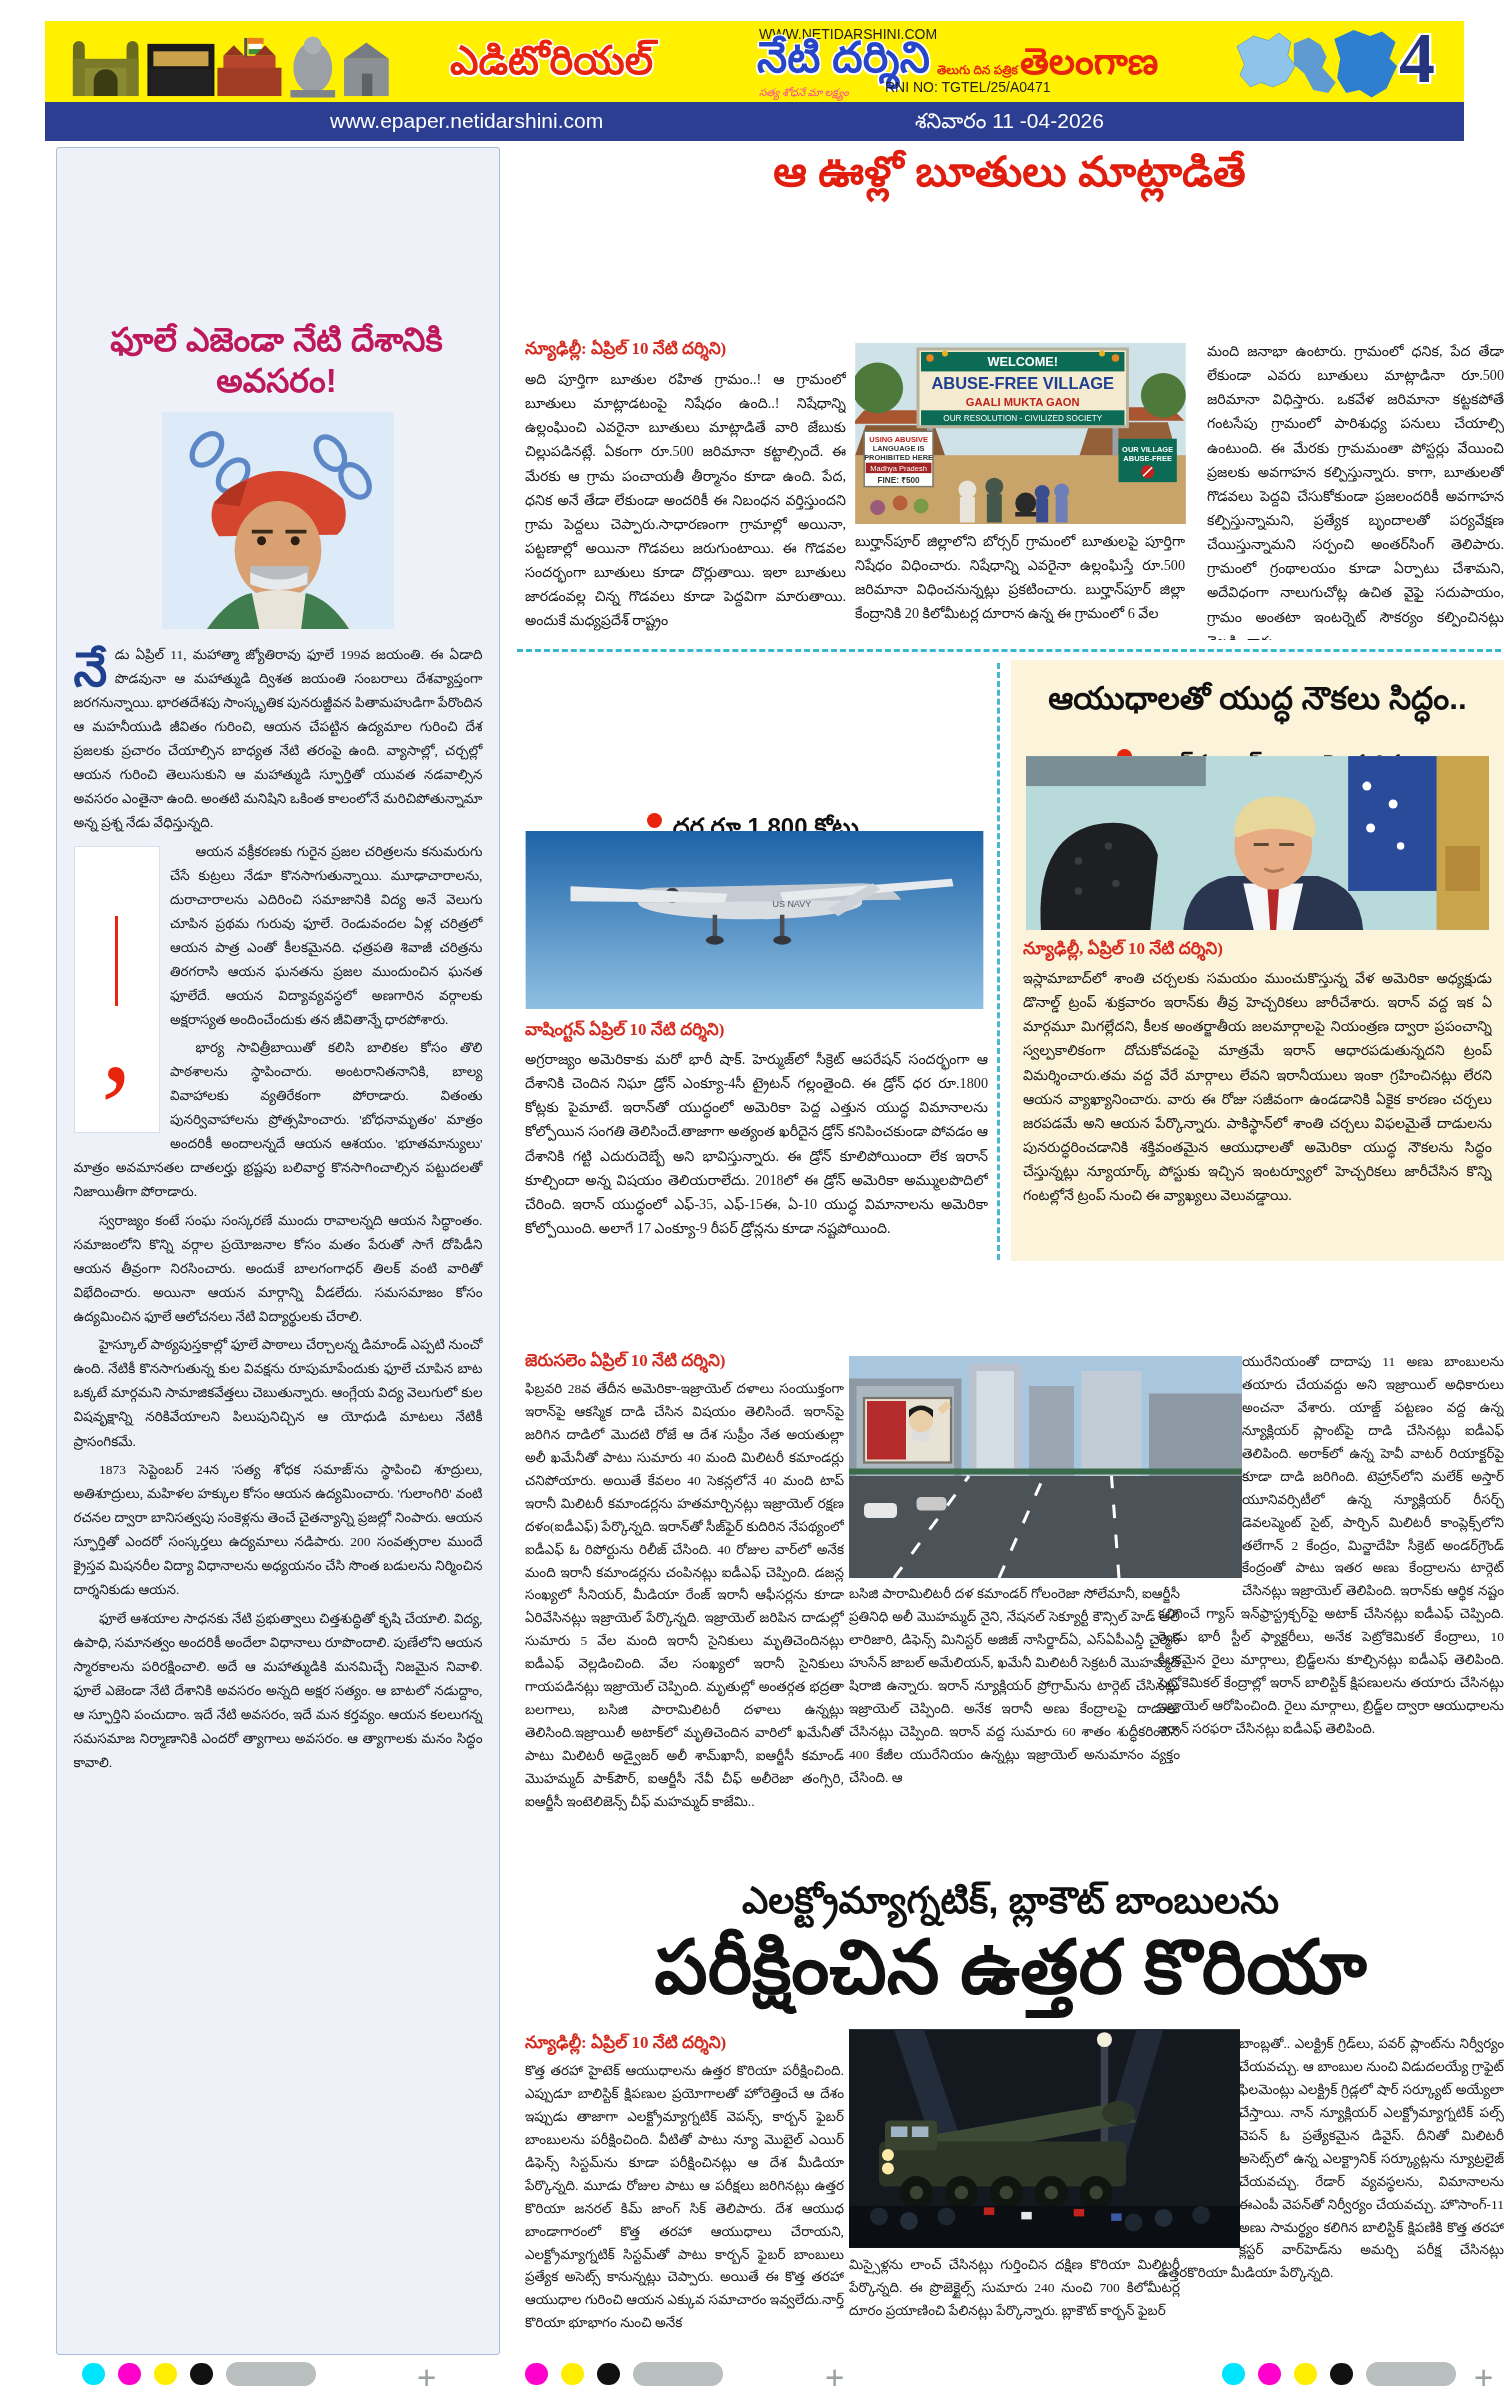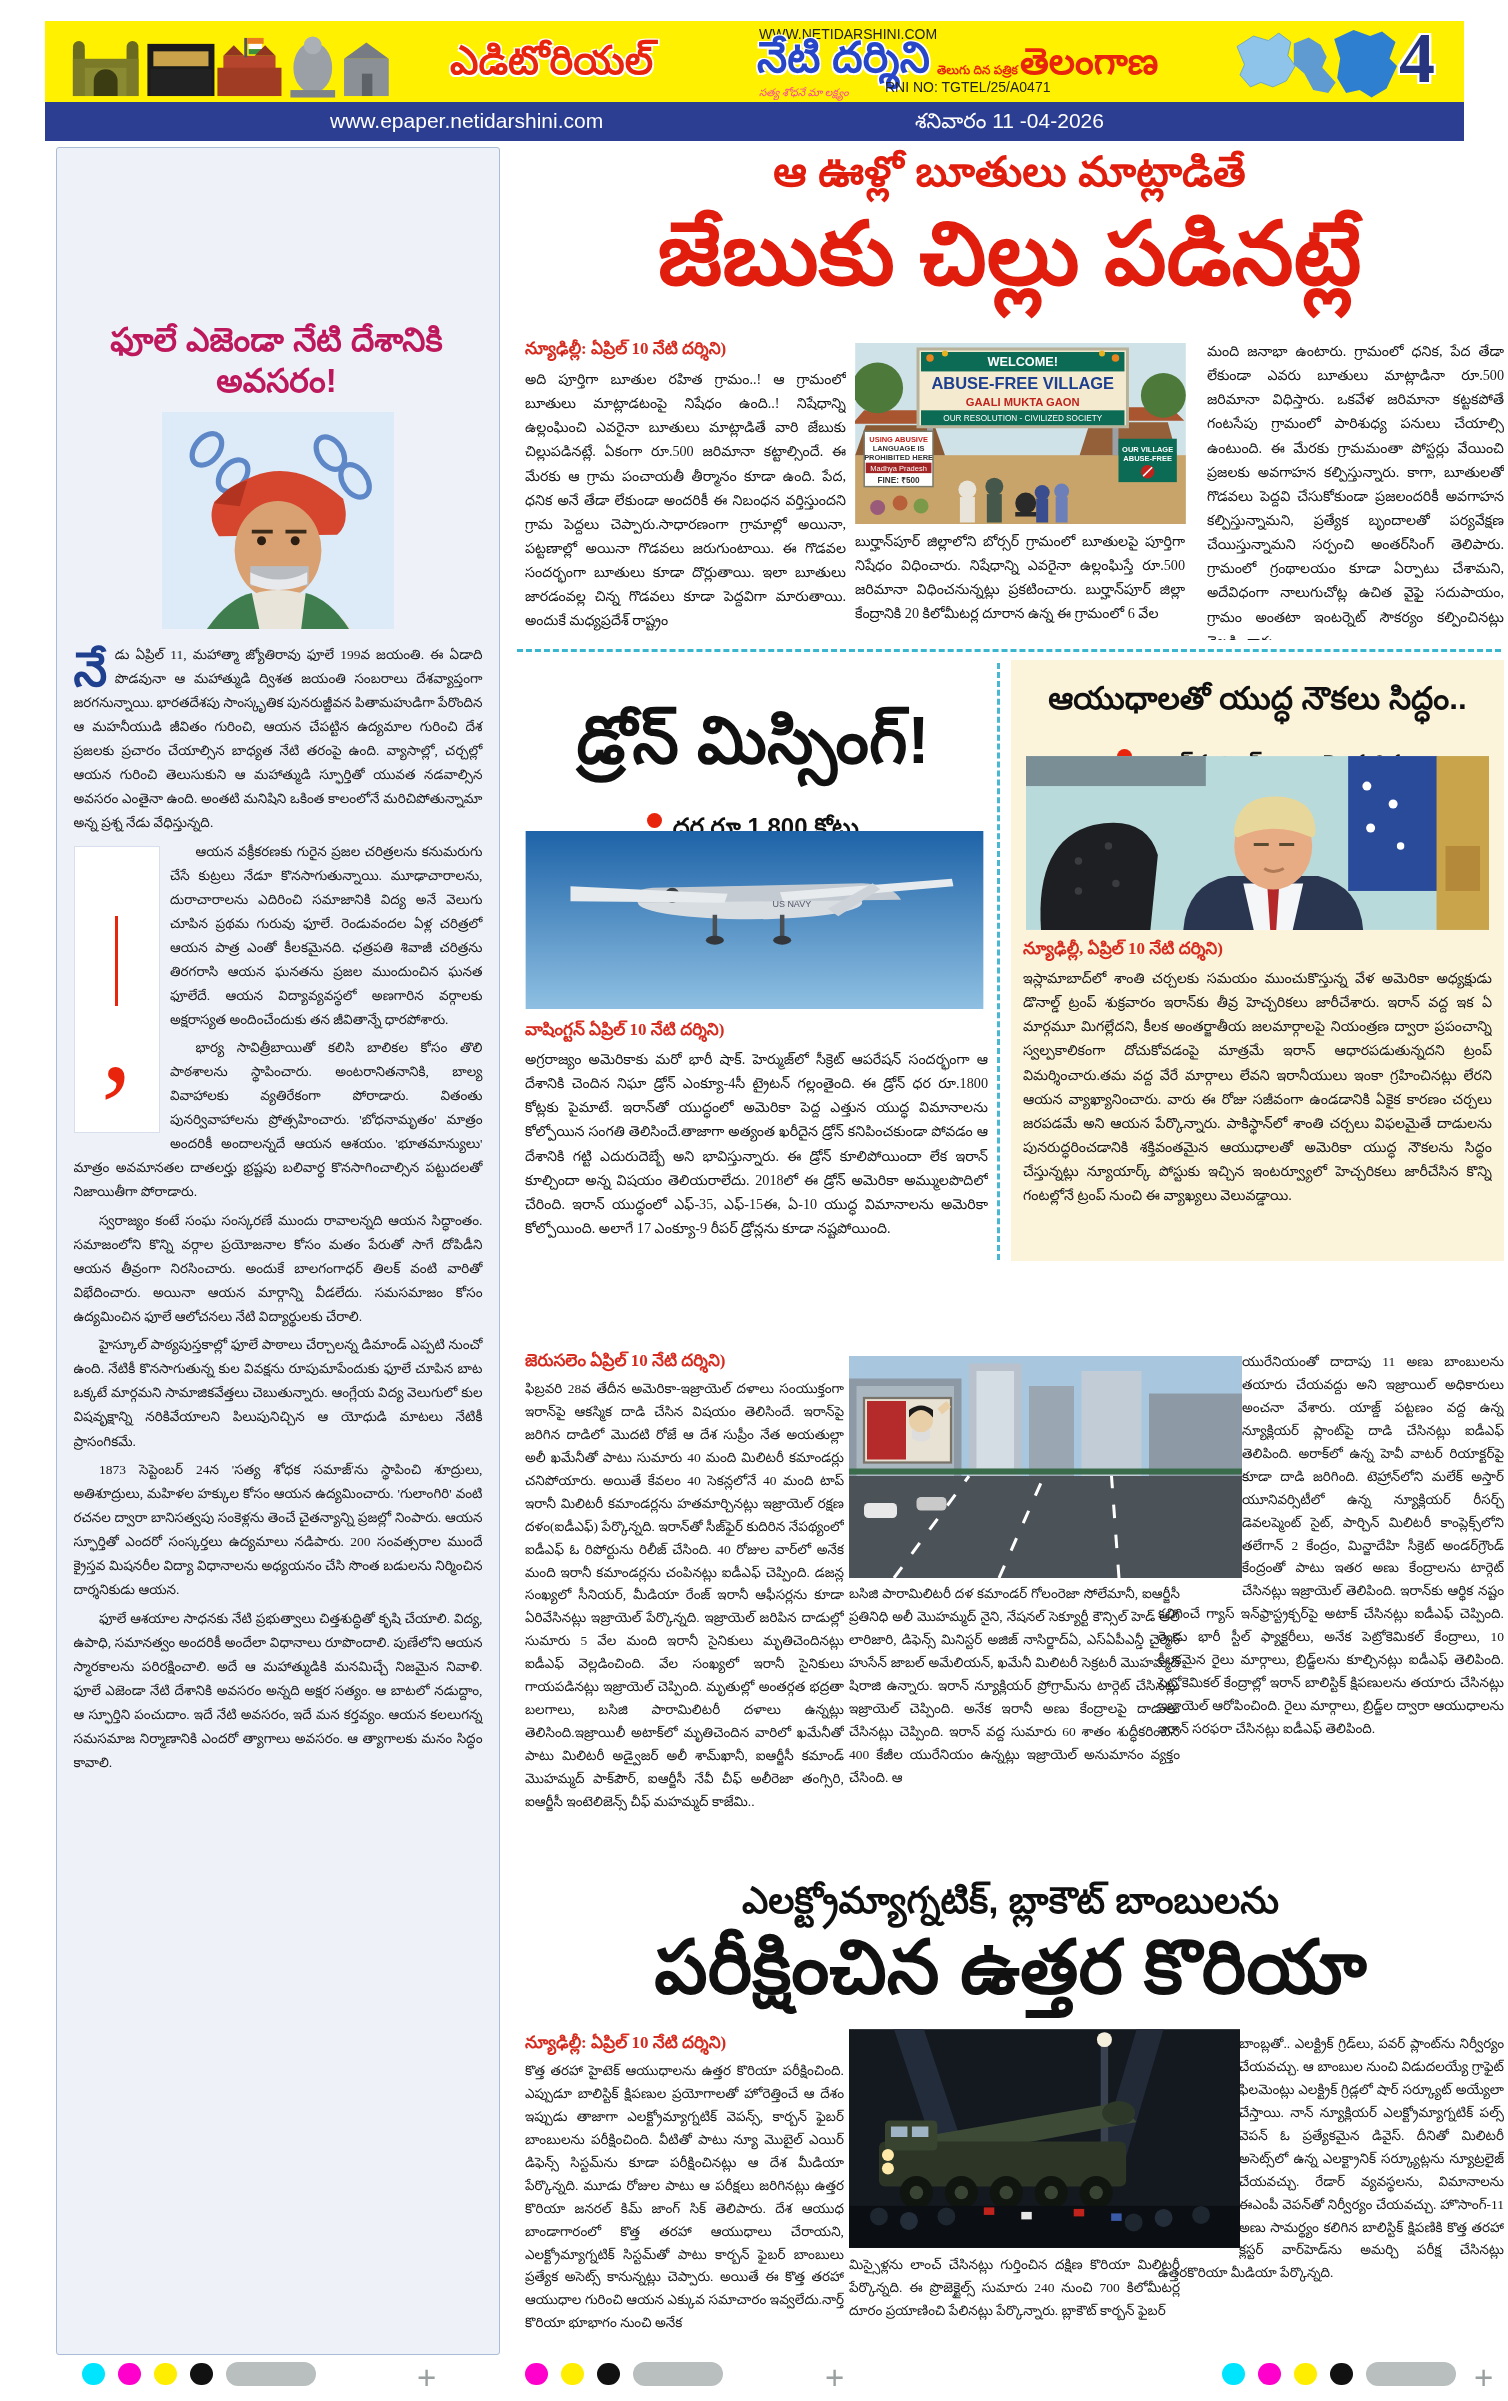--- a/index.html
+++ b/index.html
@@ -147,21 +147,20 @@
           <p>భార్య సావిత్రీబాయితో కలిసి బాలికల కోసం తొలి పాఠశాలను స్థాపించారు. అంటరానితనానికి, బాల్య వివాహాలకు వ్యతిరేకంగా పోరాడారు. వితంతు పునర్వివాహాలను ప్రోత్సహించారు. 'బోధనామృతం' మాత్రం అందరికీ అందాలన్నదే ఆయన ఆశయం. 'భూతమాన్యులు' మాత్రం అవమానతల దాతలర్హు భ్రష్టపు బలివార్థ కొనసాగించాల్సిన పట్టుదలతో నిజాయితీగా పోరాడారు.</p>
           <p>స్వరాజ్యం కంటే సంఘ సంస్కరణే ముందు రావాలన్నది ఆయన సిద్ధాంతం. సమాజంలోని కొన్ని వర్గాల ప్రయోజనాల కోసం మతం పేరుతో సాగే దోపిడీని ఆయన తీవ్రంగా నిరసించారు. అందుకే బాలగంగాధర్ తిలక్ వంటి వారితో విభేదించారు. అయినా ఆయన మార్గాన్ని వీడలేదు. సమసమాజం కోసం ఉద్యమించిన ఫూలే ఆలోచనలు నేటి విద్యార్థులకు చేరాలి.</p>
           <p>హైస్కూల్ పాఠ్యపుస్తకాల్లో ఫూలే పాఠాలు చేర్చాలన్న డిమాండ్ ఎప్పటి నుంచో ఉంది. నేటికీ కొనసాగుతున్న కుల వివక్షను రూపుమాపేందుకు ఫూలే చూపిన బాట ఒక్కటే మార్గమని సామాజికవేత్తలు చెబుతున్నారు. ఆంగ్లేయ విద్య వెలుగులో కుల విషవృక్షాన్ని నరికివేయాలని పిలుపునిచ్చిన ఆ యోధుడి మాటలు నేటికీ ప్రాసంగికమే.</p>
           <p>1873 సెప్టెంబర్ 24న 'సత్య శోధక సమాజ్'ను స్థాపించి శూద్రులు, అతిశూద్రులు, మహిళల హక్కుల కోసం ఆయన ఉద్యమించారు. 'గులాంగిరి' వంటి రచనల ద్వారా బానిసత్వపు సంకెళ్లను తెంచే చైతన్యాన్ని ప్రజల్లో నింపారు. ఆయన స్ఫూర్తితో ఎందరో సంస్కర్తలు ఉద్యమాలు నడిపారు. 200 సంవత్సరాల ముందే క్రైస్తవ మిషనరీల విద్యా విధానాలను అధ్యయనం చేసి సొంత బడులను నిర్మించిన దార్శనికుడు ఆయన.</p>
           <p>ఫూలే ఆశయాల సాధనకు నేటి ప్రభుత్వాలు చిత్తశుద్ధితో కృషి చేయాలి. విద్య, ఉపాధి, సమానత్వం అందరికీ అందేలా విధానాలు రూపొందాలి. పుణేలోని ఆయన స్మారకాలను పరిరక్షించాలి. అదే ఆ మహాత్ముడికి మనమిచ్చే నిజమైన నివాళి. ఫూలే ఎజెండా నేటి దేశానికి అవసరం అన్నది అక్షర సత్యం. ఆ బాటలో నడుద్దాం, ఆ స్ఫూర్తిని పంచుదాం. ఇదే నేటి అవసరం, ఇదే మన కర్తవ్యం. ఆయన కలలుగన్న సమసమాజ నిర్మాణానికి ఎందరో త్యాగాలు అవసరం. ఆ త్యాగాలకు మనం సిద్ధం కావాలి.</p>
         </div>
     </div>
   </div>
 
   <div class="abs kicker1">ఆ ఊళ్లో బూతులు మాట్లాడితే</div>
-  <div class="abs head1">జేబుకు చిల్లు పడినట్లే</div>
   <div class="abs dateline" style="left:525px;top:339px">న్యూఢిల్లీ: ఏప్రిల్ 10 నేటి దర్శిని)</div>
   <div class="abs coltxt bodytxt" style="left:525px;top:367px;width:321px;height:270px">అది పూర్తిగా బూతుల రహిత గ్రామం..! ఆ గ్రామంలో బూతులు మాట్లాడటంపై నిషేధం ఉంది..! నిషేధాన్ని ఉల్లంఘించి ఎవరైనా బూతులు మాట్లాడితే వారి జేబుకు చిల్లుపడినట్లే. ఏకంగా రూ.500 జరిమానా కట్టాల్సిందే. ఈ మేరకు ఆ గ్రామ పంచాయతీ తీర్మానం కూడా ఉంది. పేద, ధనిక అనే తేడా లేకుండా అందరికీ ఈ నిబంధన వర్తిస్తుందని గ్రామ పెద్దలు చెప్పారు.సాధారణంగా గ్రామాల్లో అయినా, పట్టణాల్లో అయినా గొడవలు జరుగుంటాయి. ఈ గొడవల సందర్భంగా బూతులు కూడా దొర్లుతాయి. ఇలా బూతులు జారడంవల్ల చిన్న గొడవలు కూడా పెద్దవిగా మారుతాయి. అందుకే మధ్యప్రదేశ్ రాష్ట్రం</div>
 
   <svg class="abs" style="left:855px;top:343px" width="331" height="181" viewBox="0 0 442 242">
     <rect width="442" height="242" fill="#cfe2e8"></rect>
     <rect x="0" y="150" width="442" height="92" fill="#c9a46a"></rect>
     <path d="M0 150 h120 l-14 -40 h-92 z" fill="#8a5a34"></path>
       <path d="M-4 108 h132 l-16 -18 h-100 z" fill="#a9552f"></path>
     <path d="M300 150 h130 l-12 -44 h-104 z" fill="#93603a"></path>
       <path d="M292 104 h148 l-18 -18 h-112 z" fill="#a9552f"></path>
@@ -213,21 +212,20 @@
     <circle cx="228" cy="214" r="14" fill="#2a2a2a"></circle>
       <rect x="214" y="226" width="28" height="6" fill="#2a2a2a"></rect>
   </svg>
 
   <div class="abs coltxt bodytxt" style="left:855px;top:529px;width:330px;height:109px">బుర్హాన్‌పూర్ జిల్లాలోని బోర్సర్ గ్రామంలో బూతులపై పూర్తిగా నిషేధం విధించారు. నిషేధాన్ని ఎవరైనా ఉల్లంఘిస్తే రూ.500 జరిమానా విధించనున్నట్లు ప్రకటించారు. బుర్హాన్‌పూర్ జిల్లా కేంద్రానికి 20 కిలోమీటర్ల దూరాన ఉన్న ఈ గ్రామంలో 6 వేల</div>
   <div class="abs coltxt bodytxt" style="left:1207px;top:339px;width:297px;height:301px">మంది జనాభా ఉంటారు. గ్రామంలో ధనిక, పేద తేడా లేకుండా ఎవరు బూతులు మాట్లాడినా రూ.500 జరిమానా విధిస్తారు. ఒకవేళ జరిమానా కట్టకపోతే గంటసేపు గ్రామంలో పారిశుధ్య పనులు చేయాల్సి ఉంటుంది. ఈ మేరకు గ్రామమంతా పోస్టర్లు వేయించి ప్రజలకు అవగాహన కల్పిస్తున్నారు. కాగా, బూతులతో గొడవలు పెద్దవి చేసుకోకుండా ప్రజలందరికీ అవగాహన కల్పిస్తున్నామని, ప్రత్యేక బృందాలతో పర్యవేక్షణ చేయిస్తున్నామని సర్పంచి అంతర్‌సింగ్ తెలిపారు. గ్రామంలో గ్రంథాలయం కూడా ఏర్పాటు చేశామని, అదేవిధంగా నాలుగుచోట్ల ఉచిత వైఫై సదుపాయం, గ్రామం అంతటా ఇంటర్నెట్ సౌకర్యం కల్పించినట్లు వెల్లడించారు.</div>
 
   <div class="abs dash-h" style="left:517px;top:649px;width:984px;height:0"></div>
   <div class="abs dash-v" style="left:997px;top:663px;width:0;height:597px"></div>
 
-  <div class="abs kicker2" style="left:517px;top:702px;width:472px;text-align:center;font-size:66px">డ్రోన్ మిస్సింగ్!</div>
   <div class="abs bullet-row" style="left:517px;top:786px;width:472px">
     <span class="dot"></span>
     <span class="kicker2 under-orange" style="font-size:24px">ధర రూ.1,800 కోట్లు</span>
   </div>
   <svg class="abs" style="left:525px;top:831px" width="459px" height="178" viewBox="0 0 612 238">
     <defs>
         <linearGradient id="sky" x1="0" y1="0" x2="0" y2="1">
       <stop offset="0" stop-color="#1e63a8"></stop>
           <stop offset="1" stop-color="#8fc0e2"></stop>
         </linearGradient>

